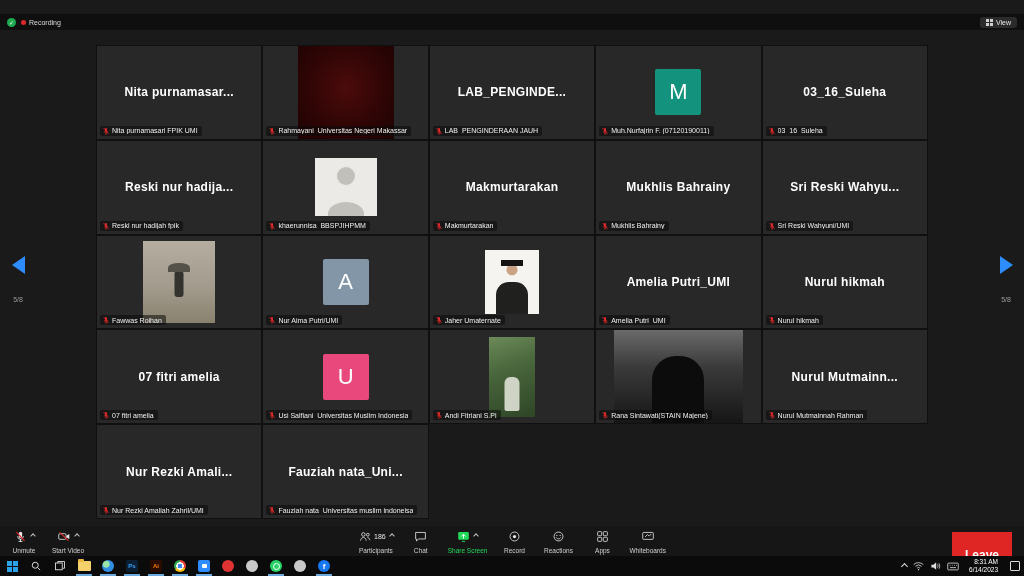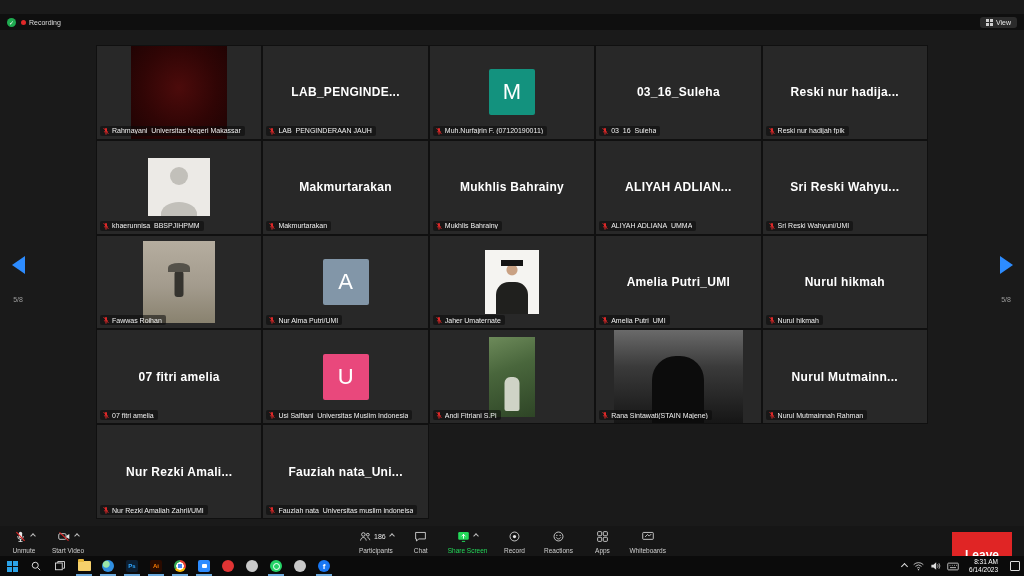--- a/index.html
+++ b/index.html
@@ -167,20 +167,31 @@
     </div>
   </div>
 
   <div class="stage">
     <div class="nav nav-left">
       <div class="arrow-left"></div>
       <div class="page-count">5/8</div>
     </div>
     <div class="grid">
         <div class="tile">
+          <div class="tile-name">Nita purnamasar...</div>
+          <div class="tile-label">
+            <svg class="lbl-mic" viewBox="0 0 16 16">
+              <path d="M8 2a2 2 0 0 1 2 2v4a2 2 0 0 1-4 0V4a2 2 0 0 1 2-2z" fill="#e02828"></path>
+              <path d="M4.5 8a3.5 3.5 0 0 0 7 0M8 11.5V14M6 14h4" stroke="#e02828" stroke-width="1.2" fill="none"></path>
+              <line x1="3" y1="2" x2="13" y2="14" stroke="#e02828" stroke-width="1.6"></line>
+            </svg>
+            <span>Nita purnamasari FPIK UMI</span>
+          </div>
+        </div>
+        <div class="tile">
           <div class="photo photo-rahmayani"></div>
           <div class="tile-label">
             <svg class="lbl-mic" viewBox="0 0 16 16">
               <path d="M8 2a2 2 0 0 1 2 2v4a2 2 0 0 1-4 0V4a2 2 0 0 1 2-2z" fill="#e02828"></path>
               <path d="M4.5 8a3.5 3.5 0 0 0 7 0M8 11.5V14M6 14h4" stroke="#e02828" stroke-width="1.2" fill="none"></path>
               <line x1="3" y1="2" x2="13" y2="14" stroke="#e02828" stroke-width="1.6"></line>
             </svg>
             <span>Rahmayani_Universitas Negeri Makassar</span>
           </div>
         </div>
@@ -252,31 +263,20 @@
         </div>
         <div class="tile">
           <div class="tile-name">Mukhlis Bahrainy</div>
           <div class="tile-label">
             <svg class="lbl-mic" viewBox="0 0 16 16">
               <path d="M8 2a2 2 0 0 1 2 2v4a2 2 0 0 1-4 0V4a2 2 0 0 1 2-2z" fill="#e02828"></path>
               <path d="M4.5 8a3.5 3.5 0 0 0 7 0M8 11.5V14M6 14h4" stroke="#e02828" stroke-width="1.2" fill="none"></path>
               <line x1="3" y1="2" x2="13" y2="14" stroke="#e02828" stroke-width="1.6"></line>
             </svg>
             <span>Mukhlis Bahrainy</span>
-          </div>
-        </div>
-        <div class="tile">
-          <div class="tile-name">ALIYAH ADLIAN...</div>
-          <div class="tile-label">
-            <svg class="lbl-mic" viewBox="0 0 16 16">
-              <path d="M8 2a2 2 0 0 1 2 2v4a2 2 0 0 1-4 0V4a2 2 0 0 1 2-2z" fill="#e02828"></path>
-              <path d="M4.5 8a3.5 3.5 0 0 0 7 0M8 11.5V14M6 14h4" stroke="#e02828" stroke-width="1.2" fill="none"></path>
-              <line x1="3" y1="2" x2="13" y2="14" stroke="#e02828" stroke-width="1.6"></line>
-            </svg>
-            <span>ALIYAH ADLIANA_UMMA</span>
           </div>
         </div>
         <div class="tile">
           <div class="tile-name">Sri Reski Wahyu...</div>
           <div class="tile-label">
             <svg class="lbl-mic" viewBox="0 0 16 16">
               <path d="M8 2a2 2 0 0 1 2 2v4a2 2 0 0 1-4 0V4a2 2 0 0 1 2-2z" fill="#e02828"></path>
               <path d="M4.5 8a3.5 3.5 0 0 0 7 0M8 11.5V14M6 14h4" stroke="#e02828" stroke-width="1.2" fill="none"></path>
               <line x1="3" y1="2" x2="13" y2="14" stroke="#e02828" stroke-width="1.6"></line>
             </svg>

